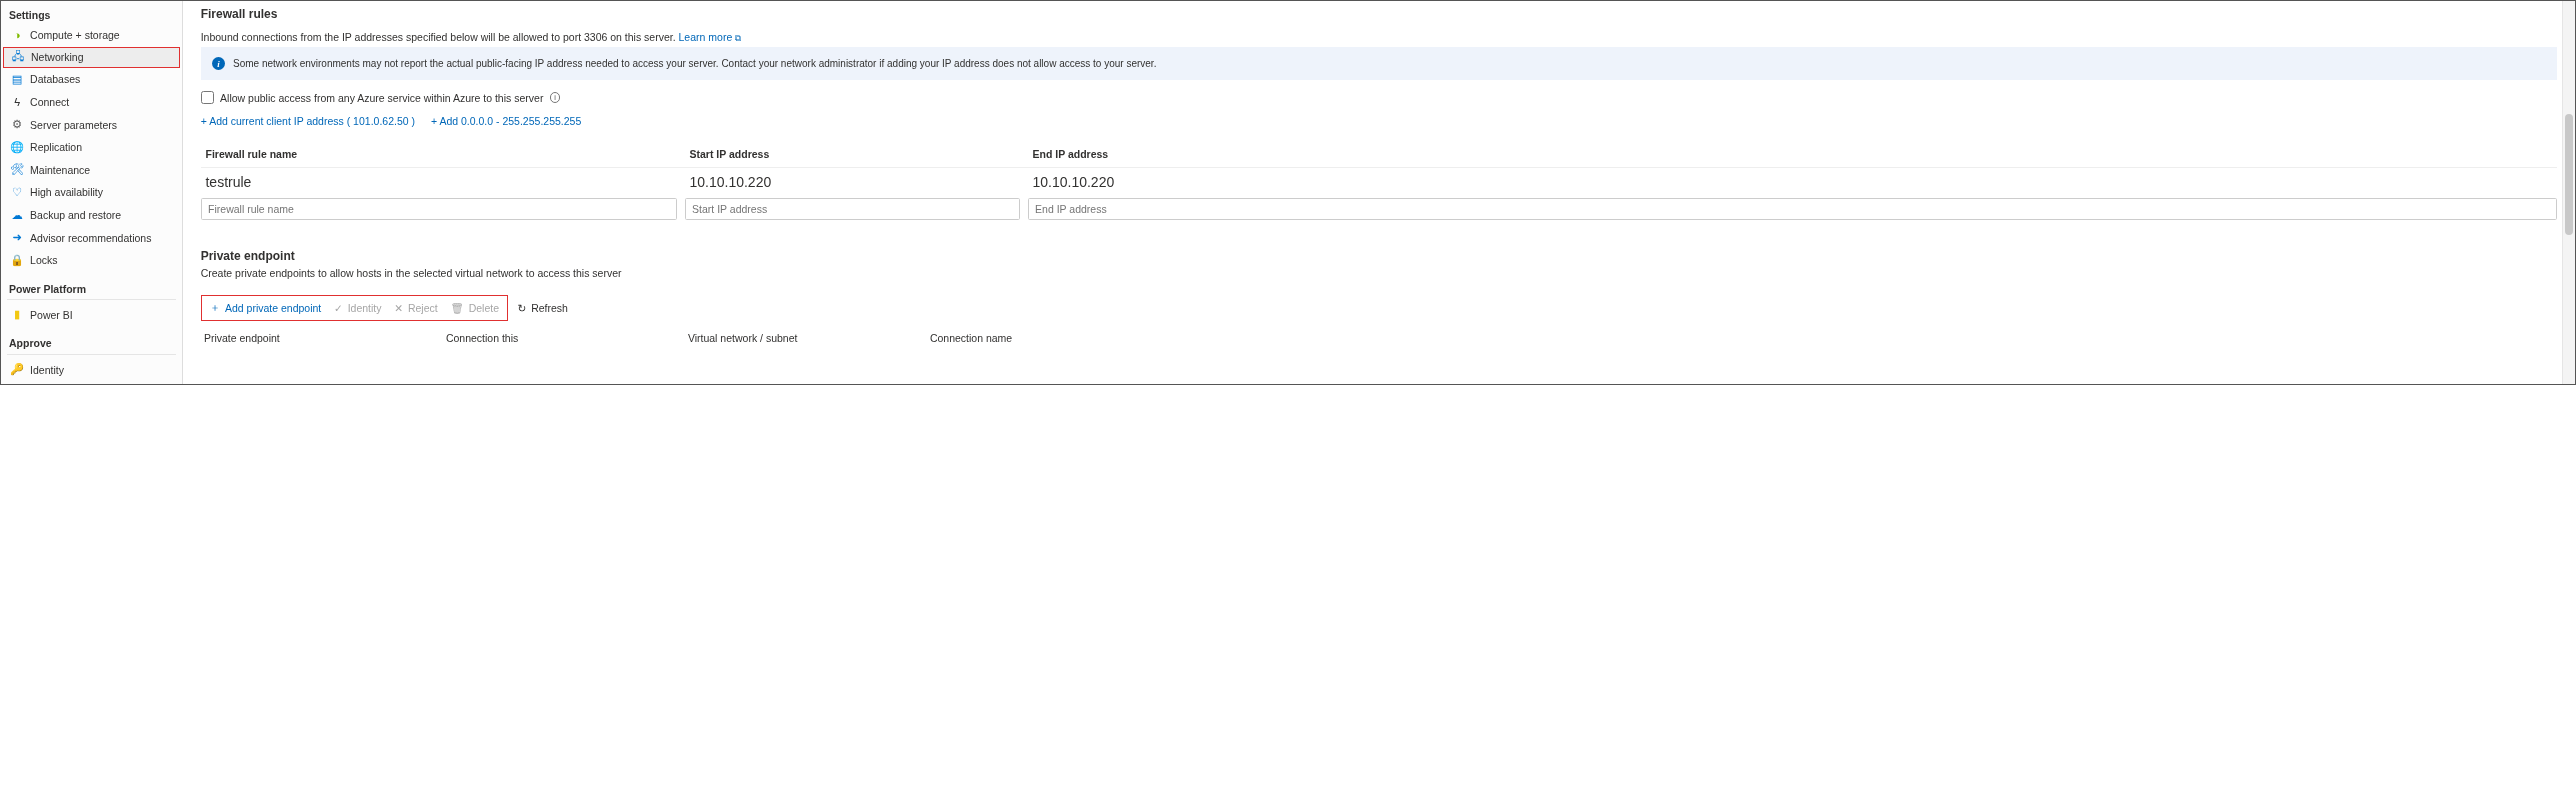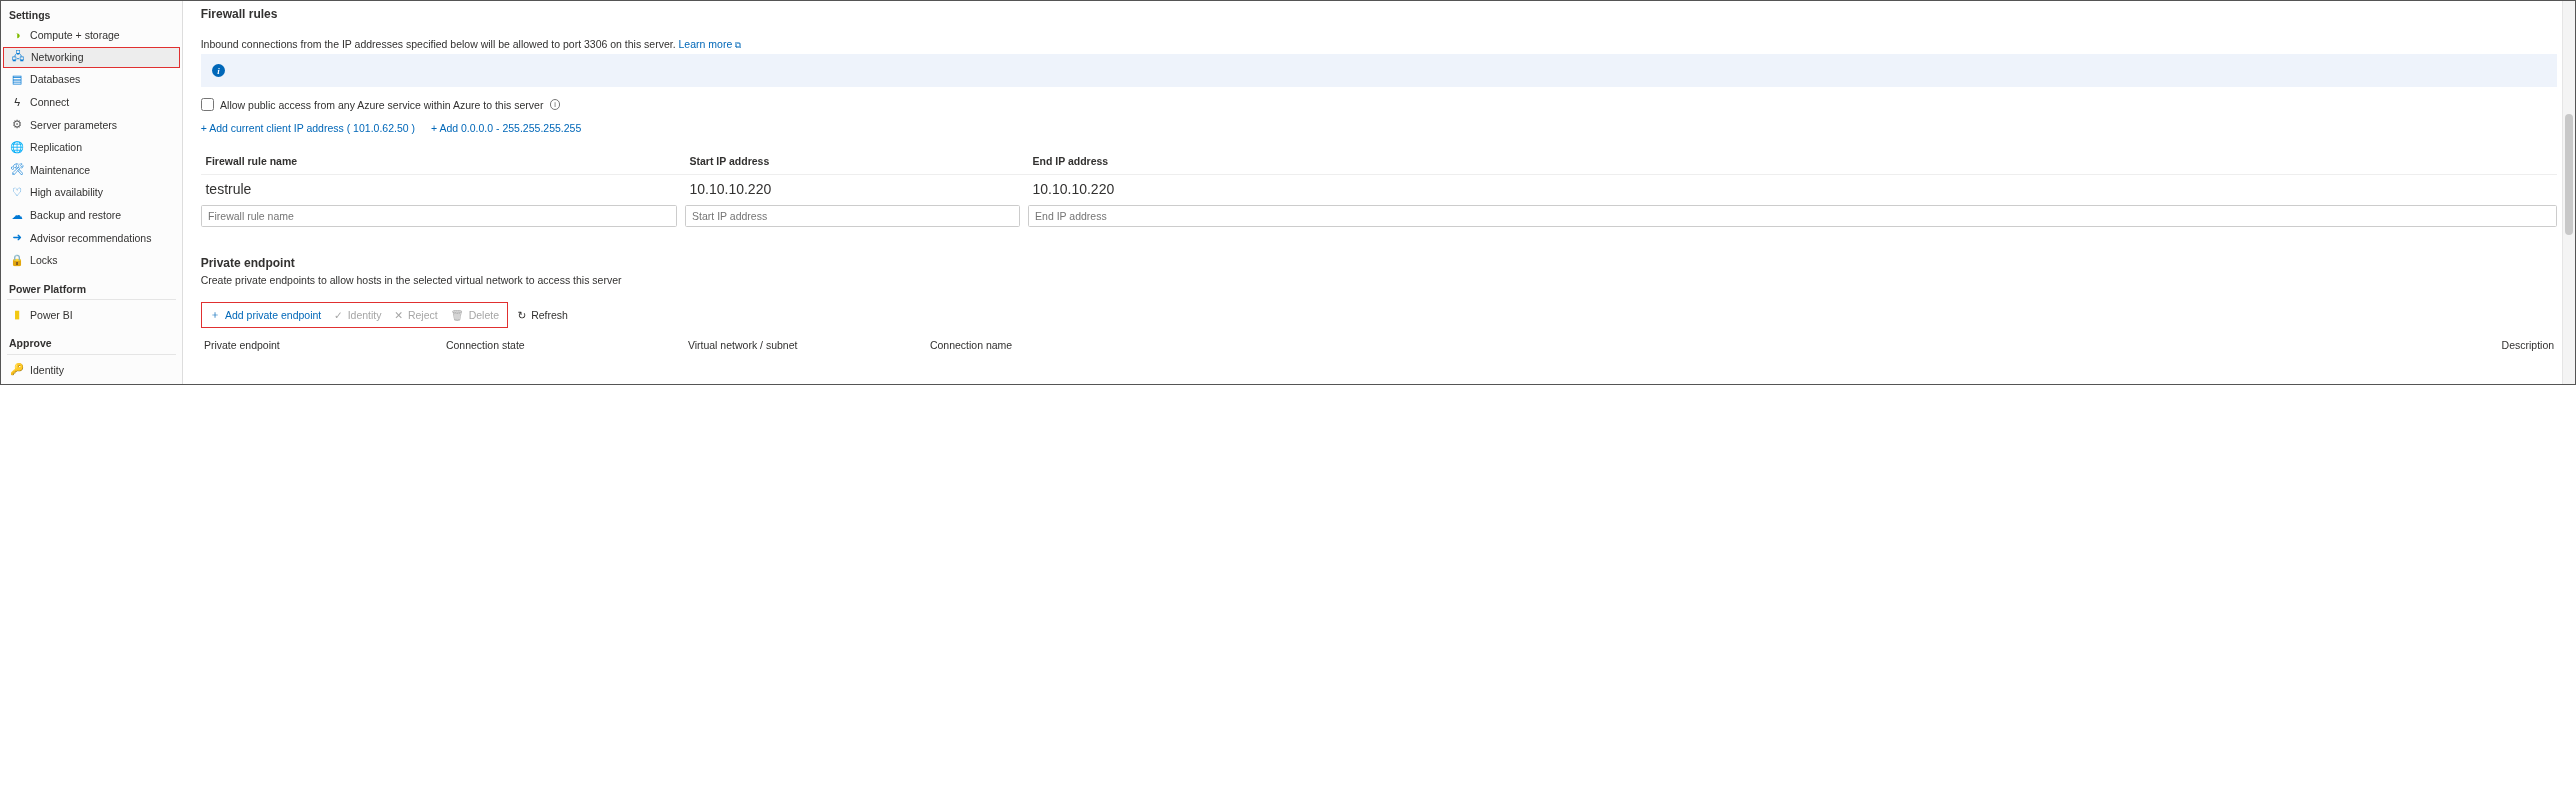--- a/index.html
+++ b/index.html
@@ -13,21 +13,21 @@
   .nav-item { display: flex; align-items: center; padding: 4.8px 8px 4.8px 9.7px; cursor: pointer; font-size: 10.5px; gap: 6.4px; }
   .nav-item.active { background: #ededed; }
   .nav-item.highlighted { border: 1.6px solid #e03030; margin: 0 1.6px; padding: 3.2px 6.4px 3.2px 8px; }
   .nav-icon { width: 13px; height: 13px; display: inline-flex; align-items: center; justify-content: center; font-size: 11.3px; }
 
   
   .main { flex: 1; padding: 6.4px 17.7px 8px; overflow-y: auto; position: relative; }
   .scroll-track { position: absolute; right: 0; top: 0; bottom: 0; width: 13px; background: #f4f4f4; border-left: 0.8px solid #e5e5e5;}
   .scroll-thumb { position: absolute; left: 1.6px; right: 1.6px; top: 113px; height: 121px; background: #c8c8c8; border-radius: 4.8px;}
   
-  h2.page-title { font-size: 12px; font-weight: 600; margin-bottom: 17px; }
+  h2.page-title { font-size: 12px; font-weight: 600; margin-bottom: 10px; }
   .subtitle { font-size: 10.5px; color: #323130; margin-bottom: 3px; }
   .link { color: #0067b8; text-decoration: none; cursor: pointer; }
   
   .info-banner { background: #eef3fb; padding: 9.7px 11.3px; display: flex; align-items: center; gap: 8px; font-size: 10px; margin-bottom: 11.3px; }
   .info-icon { width: 13px; height: 13px; border-radius: 50%; background: #0067b8; color: #fff; display: inline-flex; align-items: center; justify-content: center; font-style: italic; font-weight: bold; font-size: 8.9px; font-family: Georgia, serif;}
   
   .checkbox-row { display: flex; align-items: center; gap: 6.4px; margin-bottom: 11.3px; font-size: 10.5px;}
   .checkbox-row input[type=checkbox]{ width:13px; height:13px; }
   .help-icon { border:0.8px solid #777; border-radius:50%; width:10.5px; height:10.5px; display:inline-flex; align-items:center; justify-content:center; font-size:7.3px; color:#555;}
   
@@ -131,20 +131,21 @@
       </div>
 
     <h2 class="page-title">Firewall rules</h2>
     <p class="subtitle">
       <span>Inbound connections from the IP addresses specified below will be allowed to port 3306 on this server. </span>
       <a class="link"><span>Learn more</span><span class="ext-icon">⧉</span></a>
     </p>
 
     <div class="info-banner">
       <span class="info-icon">i</span>
+      <span>Some network environments may not report the actual public-facing IP address needed to access your server.  Contact your network administrator if adding your IP address does not allow access to your server.</span>
     </div>
 
     <div class="checkbox-row">
       <input type="checkbox" style="">
       <span>Allow public access from any Azure service within Azure to this server</span>
       <span class="help-icon">i</span>
     </div>
 
     <div class="link-row">
       <a class="link">+ Add current client IP address ( 101.0.62.50 )</a>
@@ -192,20 +193,19 @@
           </button>
       </span>
       <button class="tool-btn">
           <span>↻</span>
           <span>Refresh</span>
         </button>
     </div>
 
     <div class="pe-header">
       <div class="pe-col small">Private endpoint</div>
-      <div class="pe-col small">Connection state</div>
+      <div class="pe-col small">Connection this</div>
       <div class="pe-col small">Virtual network / subnet</div>
       <div class="pe-col small">Connection name</div>
-      <div class="pe-col" style="text-align:right">Description</div>
     </div>
   </div>
 </div>
 
 
 </body></html>

